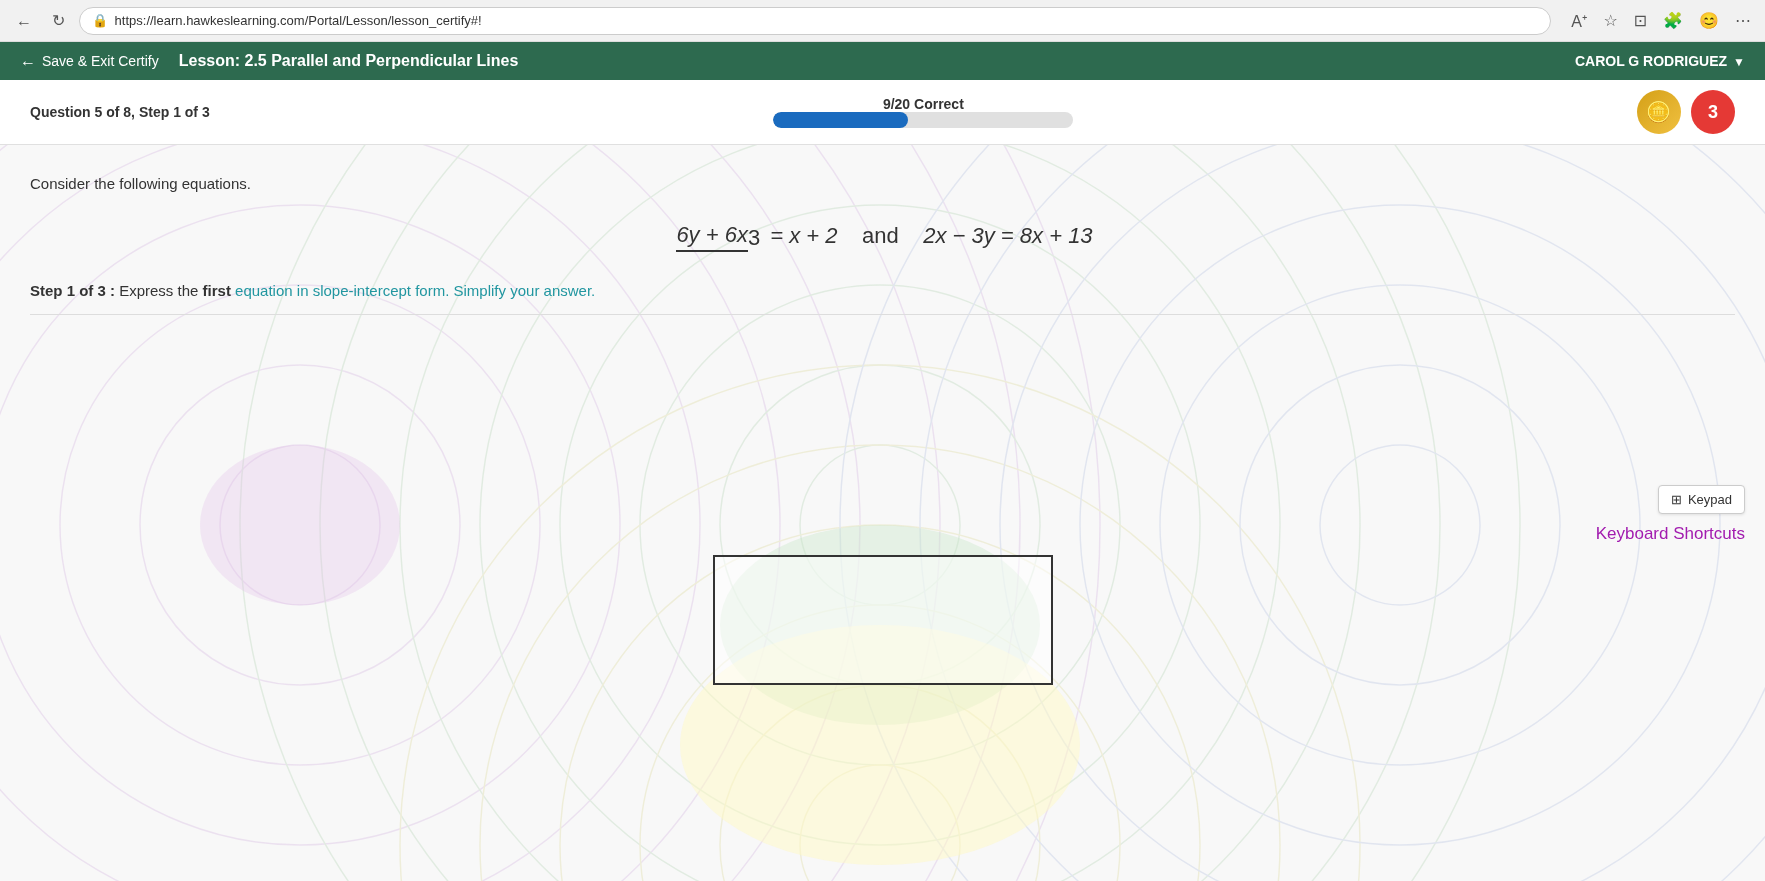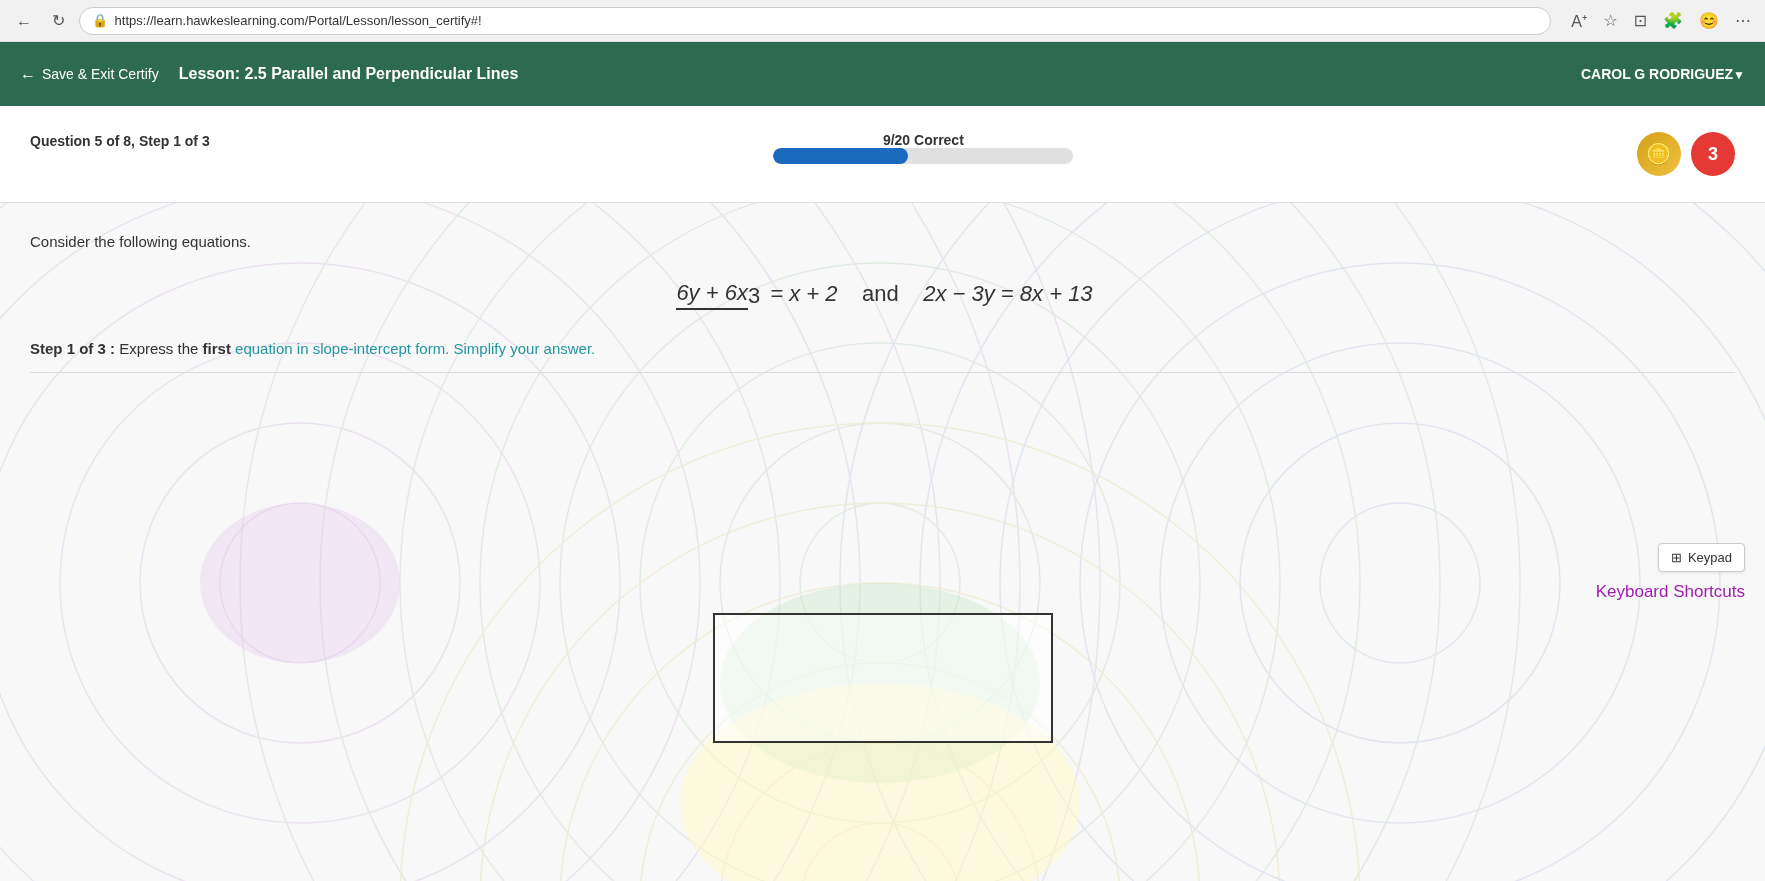--- a/index.html
+++ b/index.html
@@ -48,21 +48,21 @@
       border: none;
       font-size: 16px;
       cursor: pointer;
       color: #555;
       padding: 4px;
     }
 
     
     .app-header {
       background: #2d6a4f;
-      height: 64px;
+      height: 38px;
       display: flex;
       align-items: center;
       padding: 0 20px;
       justify-content: space-between;
     }
     .header-left {
       display: flex;
       align-items: center;
       gap: 20px;
     }
@@ -84,33 +84,34 @@
       color: #fff;
       font-size: 16px;
       font-weight: bold;
     }
     .header-right {
       color: #fff;
       font-size: 14px;
       font-weight: bold;
       display: flex;
       align-items: flex-end;
+      gap: 6px;
     }
     .dropdown-arrow {
       font-size: 12px;
       cursor: pointer;
     }
 
     
     .progress-area {
       background: #fff;
       border-bottom: 1px solid #e0e0e0;
-      padding: 26px 30px;
-      display: flex;
-      align-items: flex-start;
+      padding: 10px 30px;
+      display: flex;
+      align-items: center;
       justify-content: space-between;
     }
     .question-info {
       font-weight: bold;
       font-size: 14px;
       color: #333;
     }
     .progress-center {
       display: flex;
       flex-direction: column;

